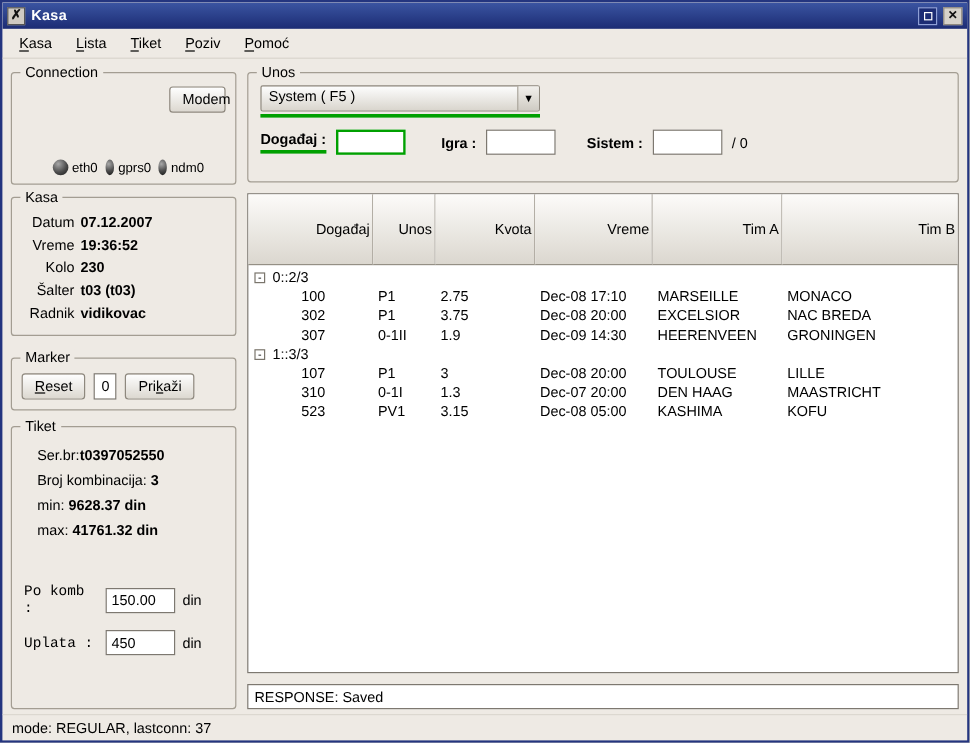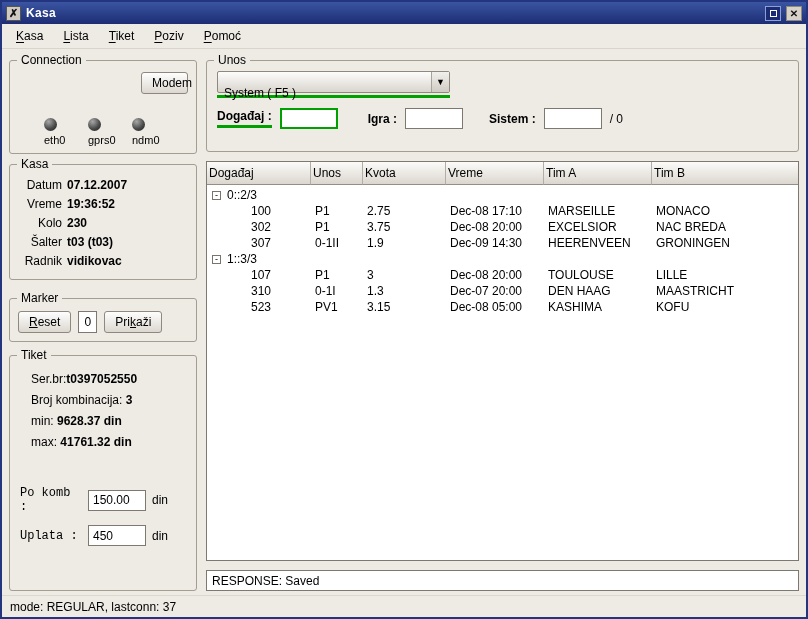--- a/index.html
+++ b/index.html
@@ -33,21 +33,21 @@
 
   
   .btn { font-family: "Liberation Sans", sans-serif; font-size: 12px; background: linear-gradient(#fefefe, #dcd8d0); border: 1px solid #8e887e; border-radius: 3px; padding: 3px 10px; color: #000; cursor: default; }
   .input { font-family: "Liberation Sans", sans-serif; font-size: 12px; background: #fff; border: 1px solid #7d7870; height: 21px; padding: 1px 4px; }
   .sunken { background: #fff; border: 1px solid #7d7870; }
 
   
   .connection { height: 94px; flex: 0 0 94px; }
   .modem-btn { position: absolute; top: 11px; right: 8px; width: 47px; }
   .leds { position: absolute; left: 34px; bottom: 7px; display: flex; gap: 6px; }
-  .led-item { width: 38px; display: flex; flex-direction: column; align-items: flex-start; gap: 3px; }
+  .led-item { width: 38px; display: flex; flex-direction: row; align-items: flex-end; gap: 3px; }
   .led { width: 13px; height: 13px; border-radius: 50%; background: radial-gradient(circle at 35% 28%, #a8a8a8, #4c4c4c 55%, #1d1d1d 95%); }
   .led-label { font-size: 11px; }
 
   
   .kasa-box { padding: 11px 8px 8px 8px; }
   .field-row { display: flex; gap: 5px; line-height: 19px; }
   .field-row .flabel { width: 44px; text-align: right; flex: 0 0 44px; }
   .field-row .fvalue { font-weight: bold; }
 
   .buttons-row { margin-top: 11px; display: flex; gap: 8px; }
@@ -62,35 +62,35 @@
   .tiket-line { line-height: 21px; margin-left: 11px; }
   .b { font-weight: bold; }
   .tiket-input-row { display: flex; align-items: center; gap: 6px; margin-top: 11px; }
   .tiket-input-row .tlabel { width: 62px; flex: 0 0 62px; font-family: Liberation Mono, monospace; }
   .tiket-input-row .input { width: 58px; }
   .spacer-20 { height: 22px; }
 
   
   .unos-box { height: 92px; flex: 0 0 92px; padding: 10px 10px 8px 10px; }
   .combo { width: 233px; height: 22px; display: flex; align-items: stretch; background: linear-gradient(#fdfdfd, #d9d5cd); border: 1px solid #8e887e; border-radius: 2px; cursor: default; }
-  .combo-text { flex: 1; padding: 14px 6px; white-space: nowrap; overflow: hidden; }
+  .combo-text { flex: 1; padding: 1px 6px; white-space: nowrap; overflow: hidden; }
   .combo-arrow { width: 18px; border-left: 1px solid #a8a39a; display: flex; align-items: center; justify-content: center; font-size: 9px; background: linear-gradient(#f2f0ec, #cfcbc3); }
   .green-bar { width: 233px; height: 3px; background: #00a000; margin: 2px 0 10px 0; }
   .unos-row { display: flex; align-items: center; gap: 8px; }
   .unos-label { font-weight: bold; }
   .greenline { display: inline-block; border-bottom: 3px solid #00a000; padding-bottom: 2px; }
   .unos-row .input { width: 58px; }
   .input.green-border { border: 2px solid #00a000; }
   .gap-l { margin-left: 22px; }
   .gap-m { margin-left: 18px; }
 
   
   .table { margin-top: 9px; flex: 1; min-height: 0; border: 1px solid #7d7870; background: #fff; display: flex; flex-direction: column; }
   .thead, .tr { display: grid; grid-template-columns: 104px 52px 83px 98px 108px 1fr; }
-  .th { background: linear-gradient(#fcfbf9, #dbd7cf); border-right: 1px solid #b3aea5; border-bottom: 1px solid #948f85; text-align: left; padding: 4px 2px; white-space: nowrap; overflow: hidden; }
+  .th { background: linear-gradient(#fcfbf9, #dbd7cf); border-right: 1px solid #b3aea5; border-bottom: 1px solid #948f85; text-align: right; padding: 22px 2px; white-space: nowrap; overflow: hidden; }
   .th:last-child { border-right: none; }
   .tbody { flex: 1; overflow: hidden; padding-top: 2px; }
   .tr { height: 16px; align-items: center; }
   .td { padding: 0 4px; white-space: nowrap; overflow: hidden; }
   .group-cell { display: flex; align-items: center; gap: 6px; padding-left: 5px; }
   .expander { width: 9px; height: 9px; flex: 0 0 9px; border: 1px solid #7a756c; background: #fff; font-size: 9px; line-height: 7px; text-align: center; }
   .cell-indent { padding-left: 44px; }
 
   
   .response-box { margin-top: 9px; height: 21px; flex: 0 0 21px; padding: 3px 5px; white-space: nowrap; overflow: hidden; }

